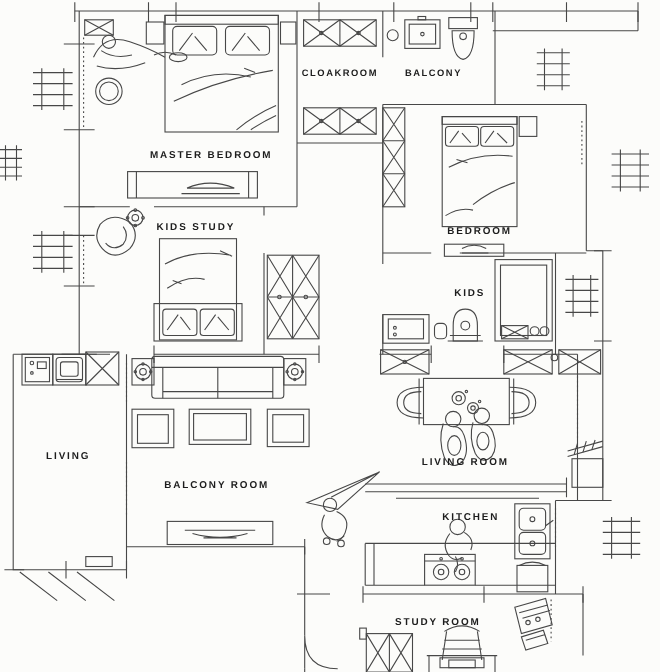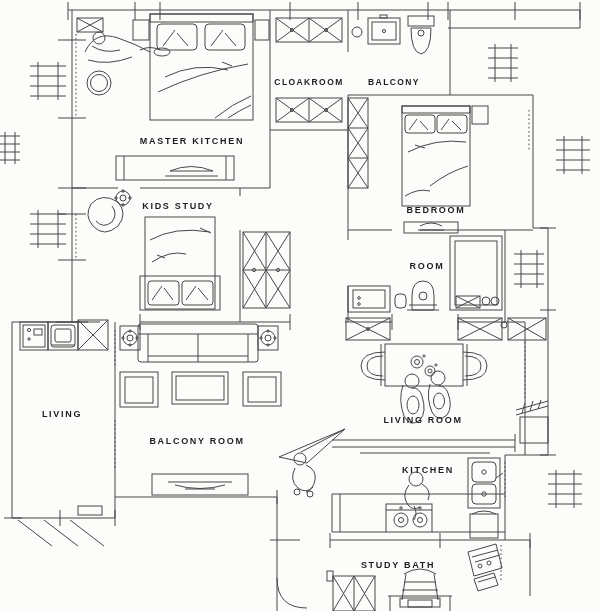--- a/index.html
+++ b/index.html
@@ -10,21 +10,21 @@
         font-family:"Liberation Sans",sans-serif;overflow:hidden;}
   .plan svg{position:absolute;left:0;top:0;}
   .plan svg *{fill:none;stroke:var(--line);stroke-width:1;}
   .w{stroke:var(--wall);stroke-width:2;}
   .t{stroke:var(--thin);stroke-width:.8;}
   .win{stroke:#5a5a5a;stroke-width:5;stroke-dasharray:1.6 2.6;}
   .dot{fill:#3a3a3a;stroke:none;}
   .dark{fill:#2e2e2e;stroke:none;}
   .lbl{position:absolute;transform:translate(-50%,-50%);font-weight:bold;
        font-size:9px;letter-spacing:1.7px;color:var(--text);white-space:nowrap;}
-  .lbl.small{font-size:8.5px;letter-spacing:1.4px;margin-top:16px;}
+  .lbl.small{font-size:8.5px;letter-spacing:1.4px;}
 </style>
 </head>
 <body>
 
 <div class="plan">
 <svg width="600" height="611" viewBox="0 0 600 611">
 
   <g>
     <path class="w" d="M68,10 H580"></path>
     <path class="t" d="M448,28 H580 M580,10 V28"></path>
@@ -400,24 +400,24 @@
     <path d="M277,578 Q277,608 307,608 M277,578 V608"></path>
   </g>
 
   <g>
     <path d="M516,410 L548,401 M516,415 L548,406"></path>
     <path d="M522,413 L525,403 M530,411 L533,401 M538,409 L541,400"></path>
     <rect x="520" y="417" width="28" height="26"></rect>
   </g>
 </svg>
 
-  <div class="lbl" style="left:192px;top:141px">MASTER KITCHEN</div>
+  <div class="lbl" style="left:192px;top:141px">MASTER BEDROOM</div>
   <div class="lbl small" style="left:309px;top:66px">CLOAKROOM</div>
   <div class="lbl small" style="left:394px;top:66px">BALCONY</div>
   <div class="lbl" style="left:436px;top:210px">BEDROOM</div>
   <div class="lbl" style="left:178px;top:206px">KIDS STUDY</div>
-  <div class="lbl" style="left:427px;top:266px">ROOM</div>
+  <div class="lbl" style="left:427px;top:266px">KIDS</div>
   <div class="lbl" style="left:62px;top:414px">LIVING</div>
   <div class="lbl" style="left:197px;top:441px">BALCONY ROOM</div>
   <div class="lbl" style="left:423px;top:420px">LIVING ROOM</div>
   <div class="lbl" style="left:428px;top:470px">KITCHEN</div>
-  <div class="lbl" style="left:398px;top:565px">STUDY BATH</div>
+  <div class="lbl" style="left:398px;top:565px">STUDY ROOM</div>
 </div>
 
 </body></html>

